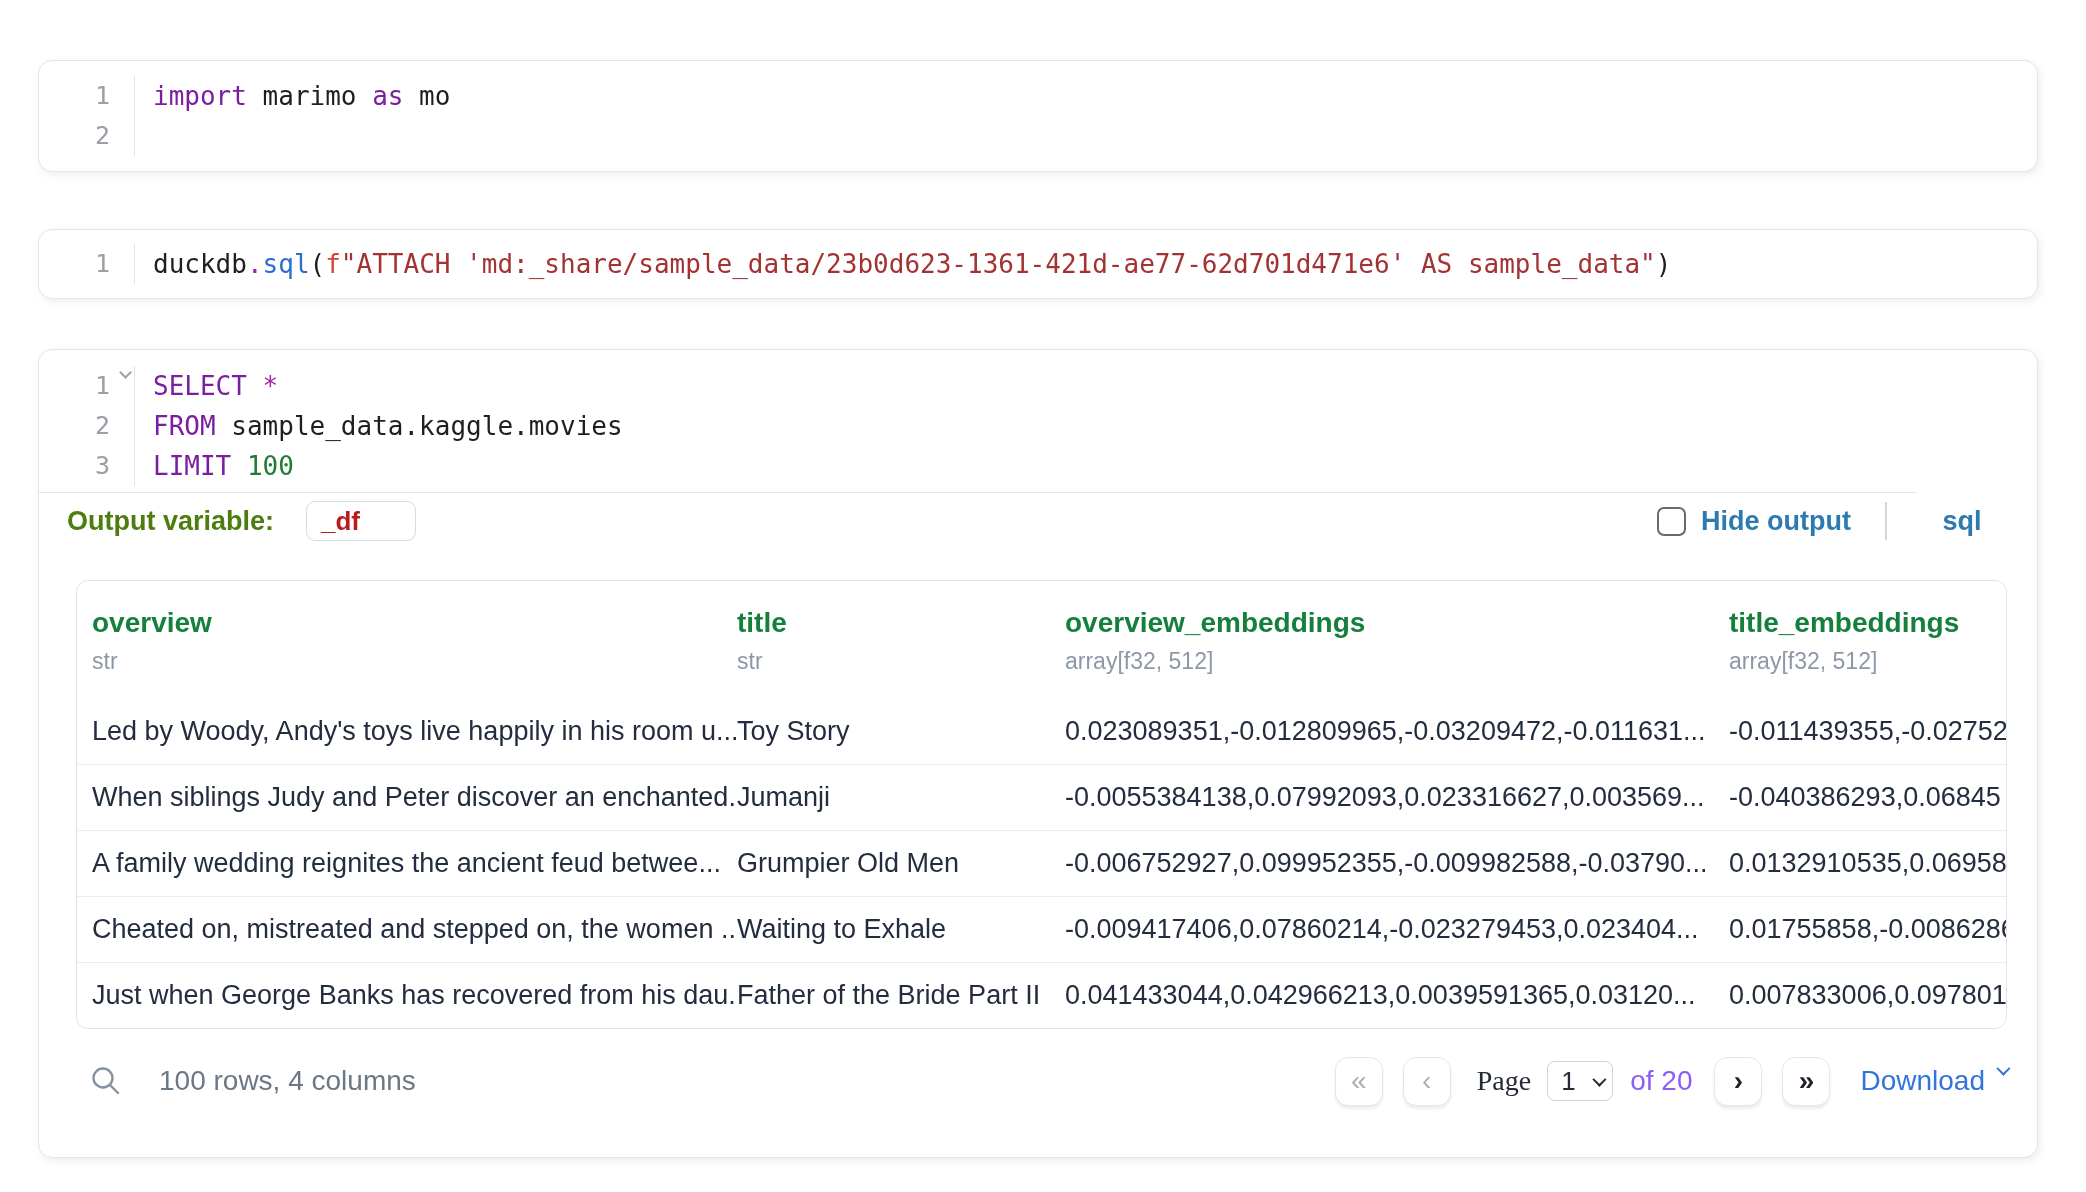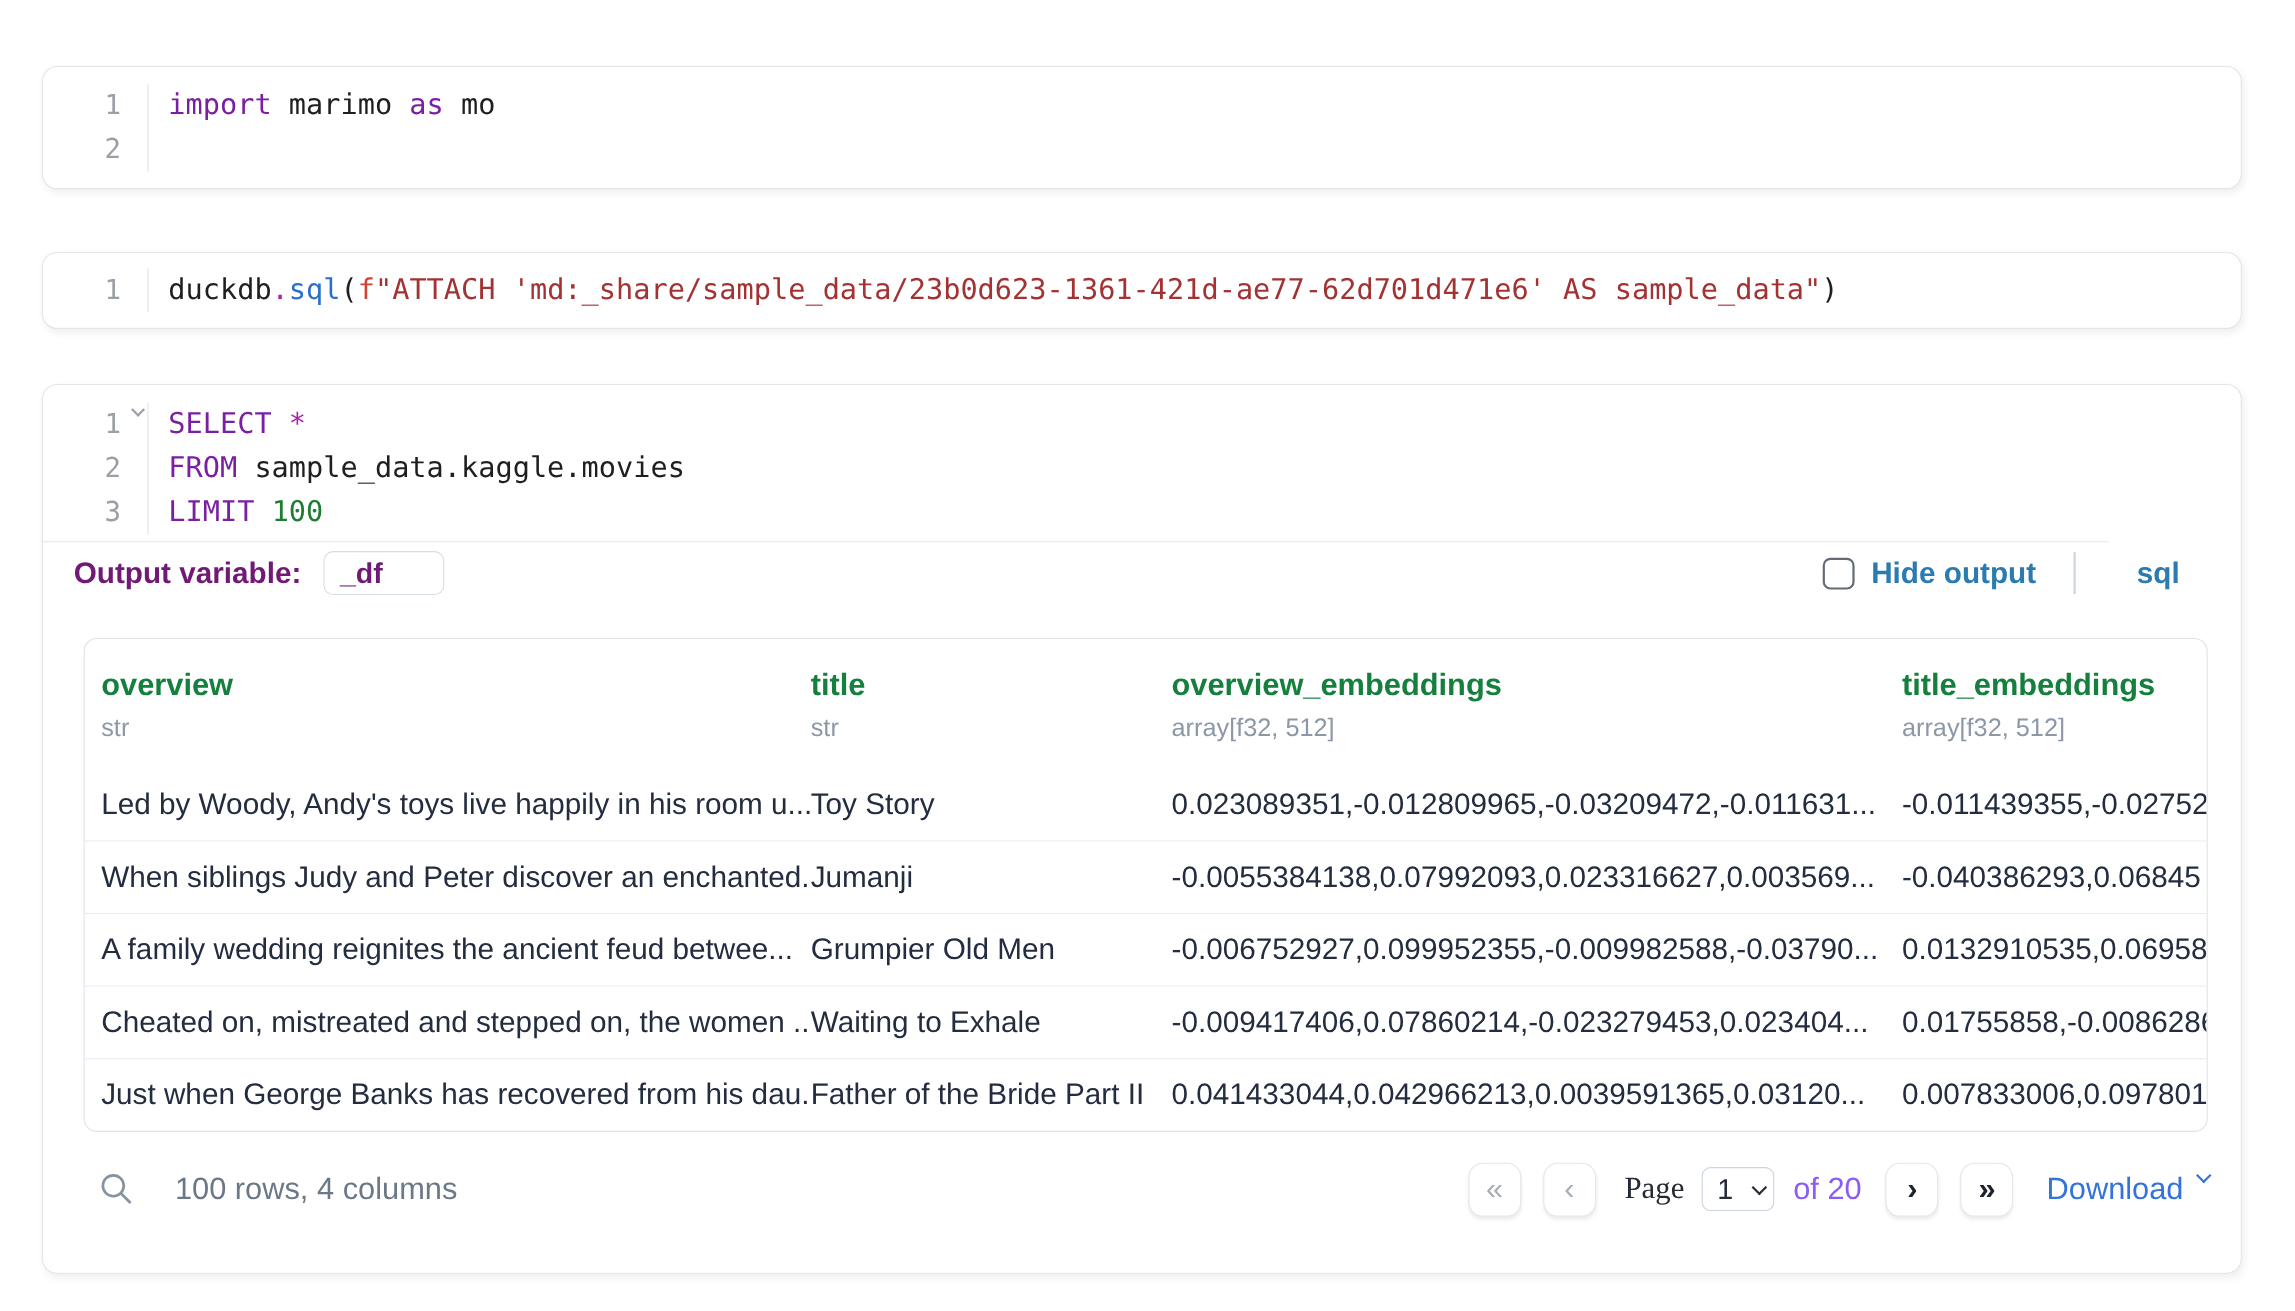--- a/index.html
+++ b/index.html
@@ -51,25 +51,25 @@
 
   
   .cell-footer {
     position:relative; margin-top:6px; height:58px;
     display:flex; align-items:center;
   }
   .cell-footer::before {
     content:""; position:absolute; top:0; left:0; right:120px;
     border-top:1px solid #e4e7ea;
   }
-  .outvar-label { margin-left:28px; font-size:27px; font-weight:bold; color:#701a75; }
+  .outvar-label { margin-left:28px; font-size:27px; font-weight:bold; color:#4d7c0f; }
   .outvar-input {
-    margin-left:20px; width:110px; height:40px;
+    margin-left:32px; width:110px; height:40px;
     border:1px solid #d6dce3; border-radius:9px; background:#fff;
-    font-size:26px; font-weight:bold; color:#701a75;
+    font-size:26px; font-weight:bold; color:#b91c1c;
     padding-left:14px; display:flex; align-items:center;
   }
   .hide-output { margin-left:auto; display:flex; align-items:center;justify-content:flex-end; }
   .checkbox {
     width:29px; height:29px; border:2px solid #646b74; border-radius:7px;
     background:#fff; margin-right:15px;
   }
   .hide-output-label { font-size:27px; font-weight:bold; color:#2b7ab0; }
   .lang-divider { width:2px; height:38px; background:#cdd5dd; margin-left:34px; }
   .lang-badge { width:150px; text-align:center; font-size:27px; font-weight:bold; color:#2b7ab0; }

